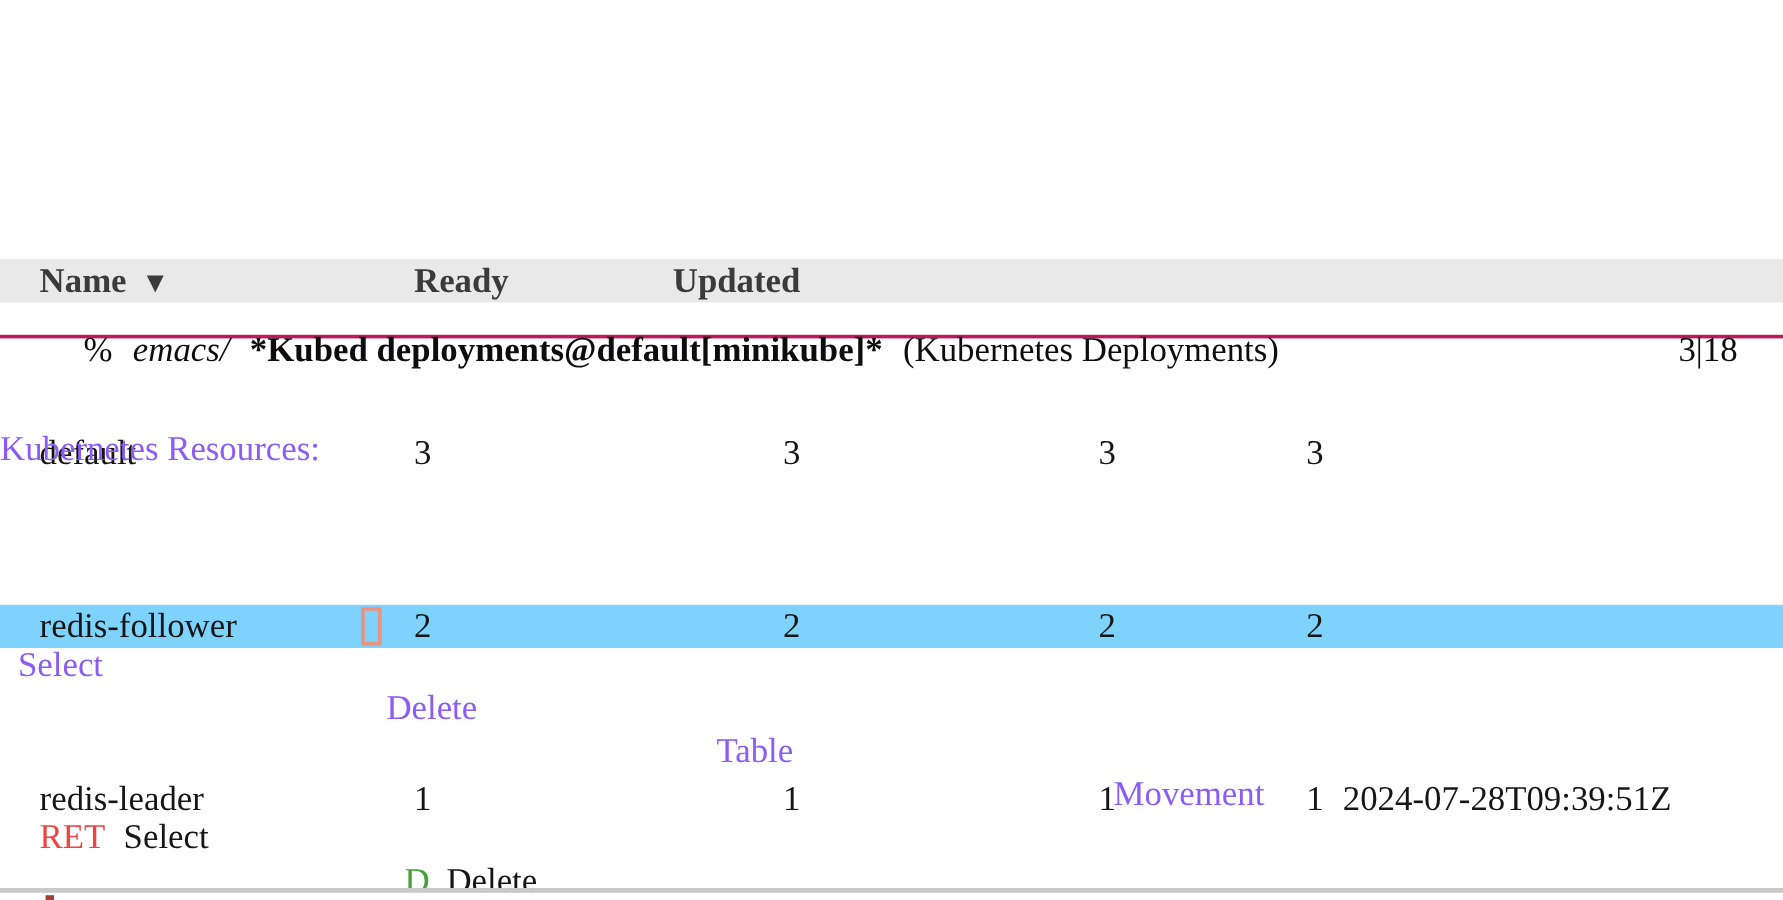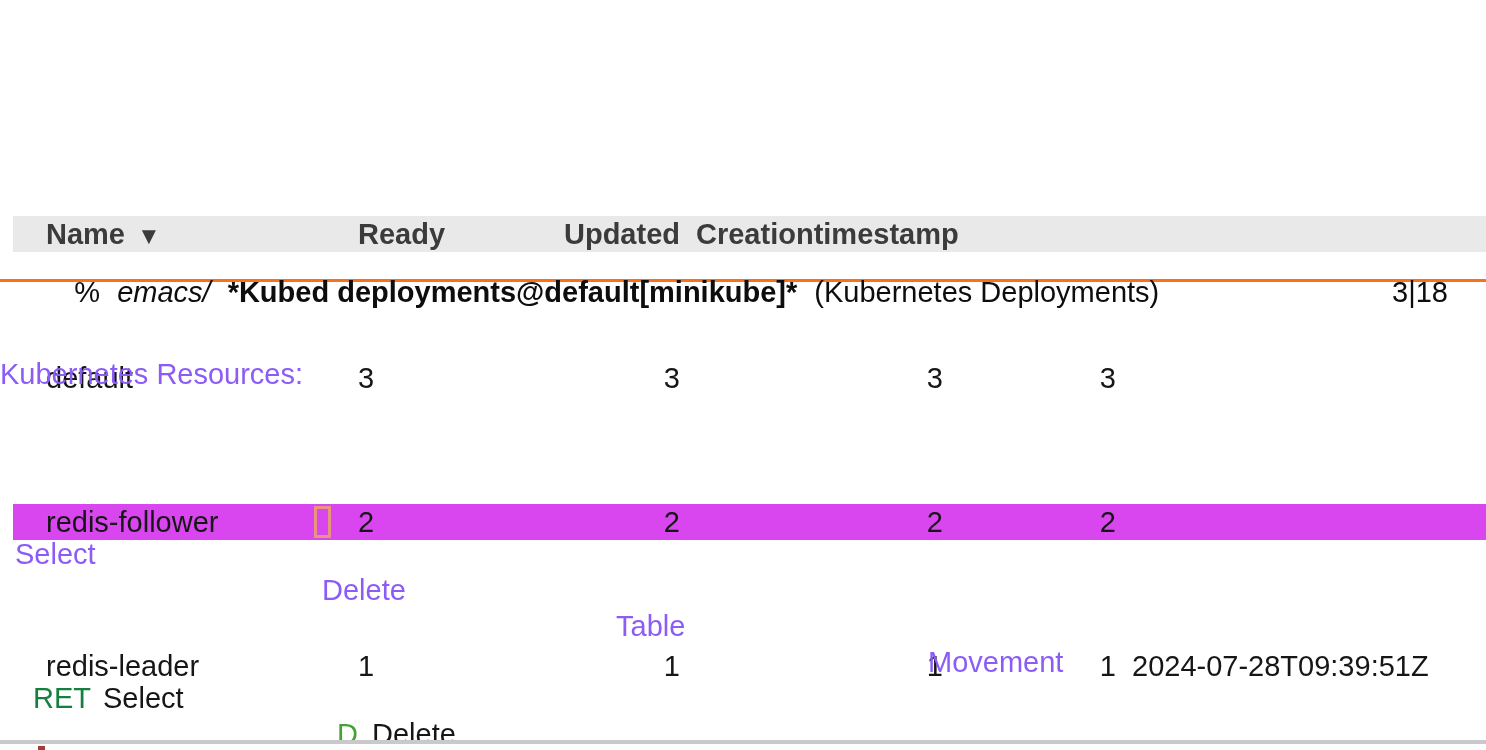--- a/index.html
+++ b/index.html
@@ -1,80 +1,78 @@
 <!DOCTYPE html>
 <html><head>
 <meta charset="utf-8">
 <style>
   * { margin:0; padding:0; box-sizing:border-box; }
   html,body { background:#ffffff; }
   .screen {
     position:relative; width:1486px; height:750px; overflow:hidden;
     background:#ffffff;
-    font-family:Liberation Sans, sans-serif;
+    font-family:Liberation Serif, serif;
     font-size:29px; line-height:36px; color:#161616;
     white-space:pre;
-    padding-left:13px;
   }
   
   .trow { display:flex; height:36px; line-height:36px; }
   .th { background:#e9e9e9; color:#3b3b3b; font-weight:bold; }
   .c-name  { width:345px; padding-left:33px; text-align:left; overflow:hidden; }
   .c-ready { width:83px;  }
   .c-upd   { width:239px; text-align:right; }
   .c-avail { width:263px; text-align:right; }
   .c-reps  { width:173px; text-align:right; }
   .c-ts    { flex:1; padding-left:16px; text-align:left; }
-  .sel { background:#d946ef; position:relative; }
+  .sel { background:#7dd3fc; position:relative; }
   .sort-arrow { font-size:24px; margin-left:12px; }
   .hollow-cursor {
     position:absolute; left:301px; top:2px; width:17px; height:32px;
     border:3px solid #e8947f; background:transparent;
   }
   
   .mode-line {
     position:absolute; left:0; top:238px; width:1486px; height:44px;
-    border-bottom:3px solid #f97316; color:#0d0d0d;
+    border-bottom:3px solid #be185d; color:#0d0d0d;
     display:flex; justify-content:space-between;
     padding:0 38px 0 26px; line-height:36px;
   }
   .ml-left span { display:inline-block; }
   .ml-proj { font-style:italic; margin-left:17px; }
   .ml-buf  { font-weight:bold; margin-left:17px; }
   .ml-mode { margin-left:17px; }
   
   .transient { position:absolute; left:0; top:284px; width:1486px; }
   .tl { position:relative; height:36px; line-height:36px; }
   .purple { color:#8b5cf6; }
   .kg { color:#43a233; }
-  .kr { color:#15803d; }
+  .kr { color:#ef4444; }
   .h1 { position:absolute; left:15px; }
   .h2 { position:absolute; left:322px; }
-  .h3 { position:absolute; left:616px; }
+  .h3 { position:absolute; left:597px; }
   .h4 { position:absolute; left:928px; }
   .b1 { position:absolute; left:33px; }
   .b2 { position:absolute; left:337px; }
   .b1 .desc { position:absolute; left:70px; top:0; }
   .b2 .desc { position:absolute; left:35px; top:0; }
   .desc { color:#161616; }
   .divider { position:absolute; left:0; top:740px; width:1486px; height:4px; background:#c9c9c9; }
   .partial-glyph { position:absolute; left:38px; top:746px; width:7px; height:4px; background:#a33d36; }
 </style>
 </head>
 <body>
 
 <div class="screen">
 
   
   <div>
     <div class="trow th">
       <div class="c-name"><span>Name</span><span class="sort-arrow">▼</span></div>
       <div class="c-ready">Ready</div>
       <div class="c-upd">Updated</div>
-      <div class="c-ts">Creationtimestamp</div>
     </div>
 
     <div class="trow">
       <div class="c-name">default</div>
       <div class="c-ready">3</div>
       <div class="c-upd">3</div>
       <div class="c-avail">3</div>
       <div class="c-reps">3</div>
     </div>
 

